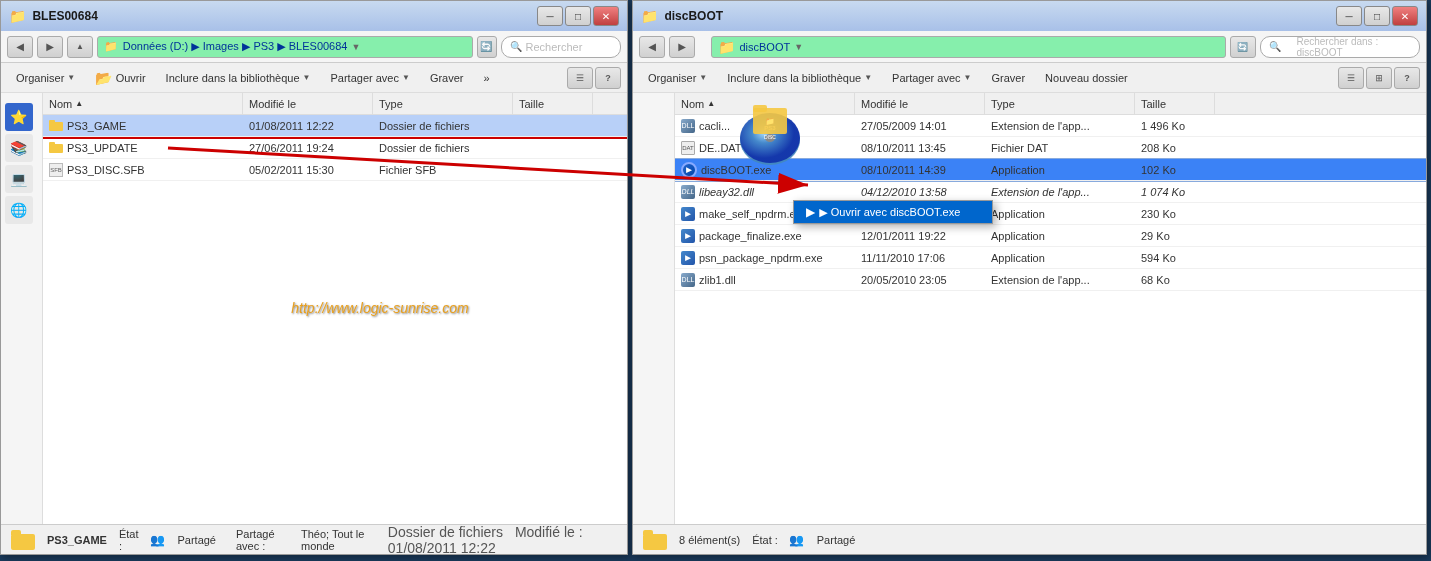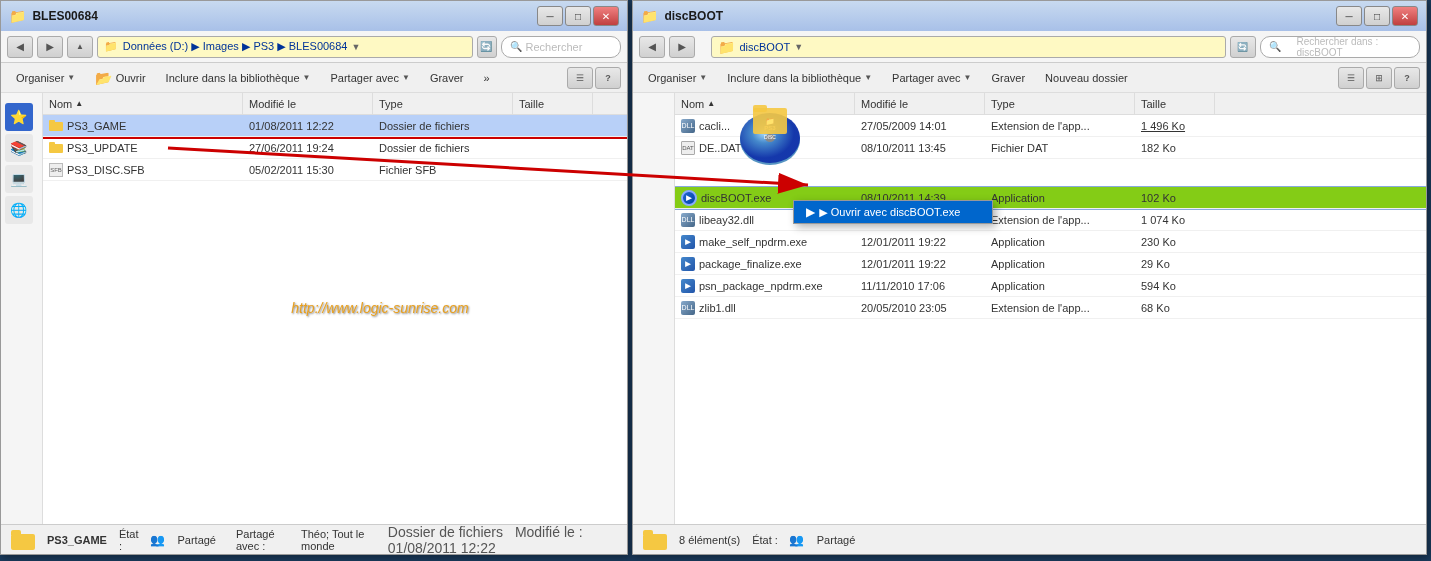--- a/index.html
+++ b/index.html
@@ -78,21 +78,21 @@
       display: flex;
       align-items: center;
       justify-content: center;
       cursor: pointer;
       font-size: 10px;
       color: #555;
     }
     .address-box {
       flex: 1;
       height: 22px;
-      background: #fef9c3;
+      background: #86efac;
       border: 1px solid #aaa;
       border-radius: 3px;
       padding: 0 6px;
       font-size: 11px;
       color: #333;
       display: flex;
       align-items: center;
       overflow: hidden;
       white-space: nowrap;
     }
@@ -174,23 +174,22 @@
       cursor: pointer;
     }
 
     .file-row {
       display: flex;
       height: 22px;
       align-items: center;
       border-bottom: 1px solid #f0f0f0;
     }
     .file-row.selected {
-      background: #84cc16;
+      background: #3b82f6;
       outline: 1px solid #88aadd;
-      margin-top: 28px;
     }
     .file-row.highlighted {
       background: #b8d0f8;
       outline: 2px solid #cc0000;
     }
     .file-cell {
       padding: 0 6px;
       font-size: 11px;
       color: #333;
       overflow: hidden;
@@ -665,44 +664,44 @@
 
       <div class="scroll-area">
 
         <div class="file-row">
           <div class="file-cell col-name-r">
             <span class="dll-icon">DLL</span>
             <span>cacli...</span>
           </div>
           <div class="file-cell col-modified-r">27/05/2009 14:01</div>
           <div class="file-cell col-type-r">Extension de l'app...</div>
-          <div class="file-cell col-size-r" style="text-align:center;text-decoration:underline;">1 496 Ko</div>
+          <div class="file-cell col-size-r" style="text-align:center;">1 496 Ko</div>
         </div>
 
         <div class="file-row">
           <div class="file-cell col-name-r">
             <span class="dat-icon">DAT</span>
             <span>DE..DAT</span>
           </div>
           <div class="file-cell col-modified-r">08/10/2011 13:45</div>
           <div class="file-cell col-type-r">Fichier DAT</div>
-          <div class="file-cell col-size-r" style="text-align:right;">182 Ko</div>
+          <div class="file-cell col-size-r" style="text-align:right;">208 Ko</div>
         </div>
 
         <div class="file-row selected">
           <div class="file-cell col-name-r">
             <span class="discboot-icon">▶</span>
             <span>discBOOT.exe</span>
           </div>
           <div class="file-cell col-modified-r">08/10/2011 14:39</div>
           <div class="file-cell col-type-r">Application</div>
           <div class="file-cell col-size-r" style="text-align:right;">102 Ko</div>
         </div>
 
-        <div class="file-row" style="position:relative;">
+        <div class="file-row" style="position:relative;font-style:italic;">
           <div class="file-cell col-name-r">
             <span class="dll-icon">DLL</span>
             <span>libeay32.dll</span>
           </div>
           <div class="file-cell col-modified-r">04/12/2010 13:58</div>
           <div class="file-cell col-type-r">Extension de l'app...</div>
           <div class="file-cell col-size-r" style="text-align:right;">1 074 Ko</div>
         </div>
 
         <div class="file-row">

